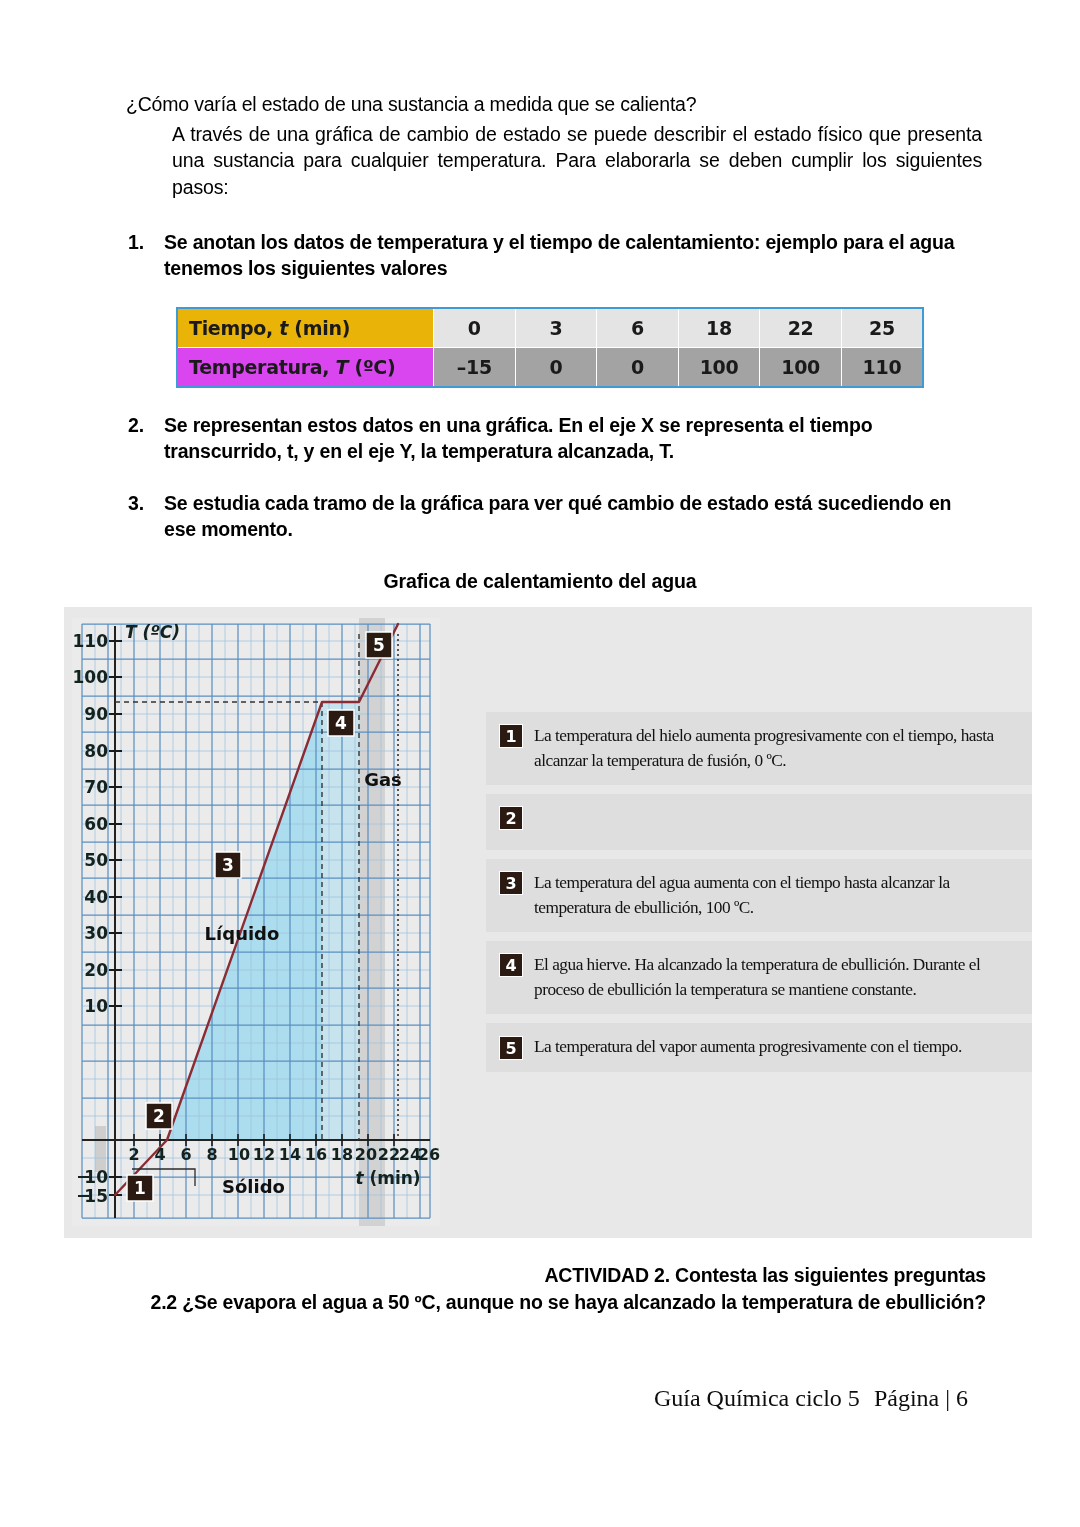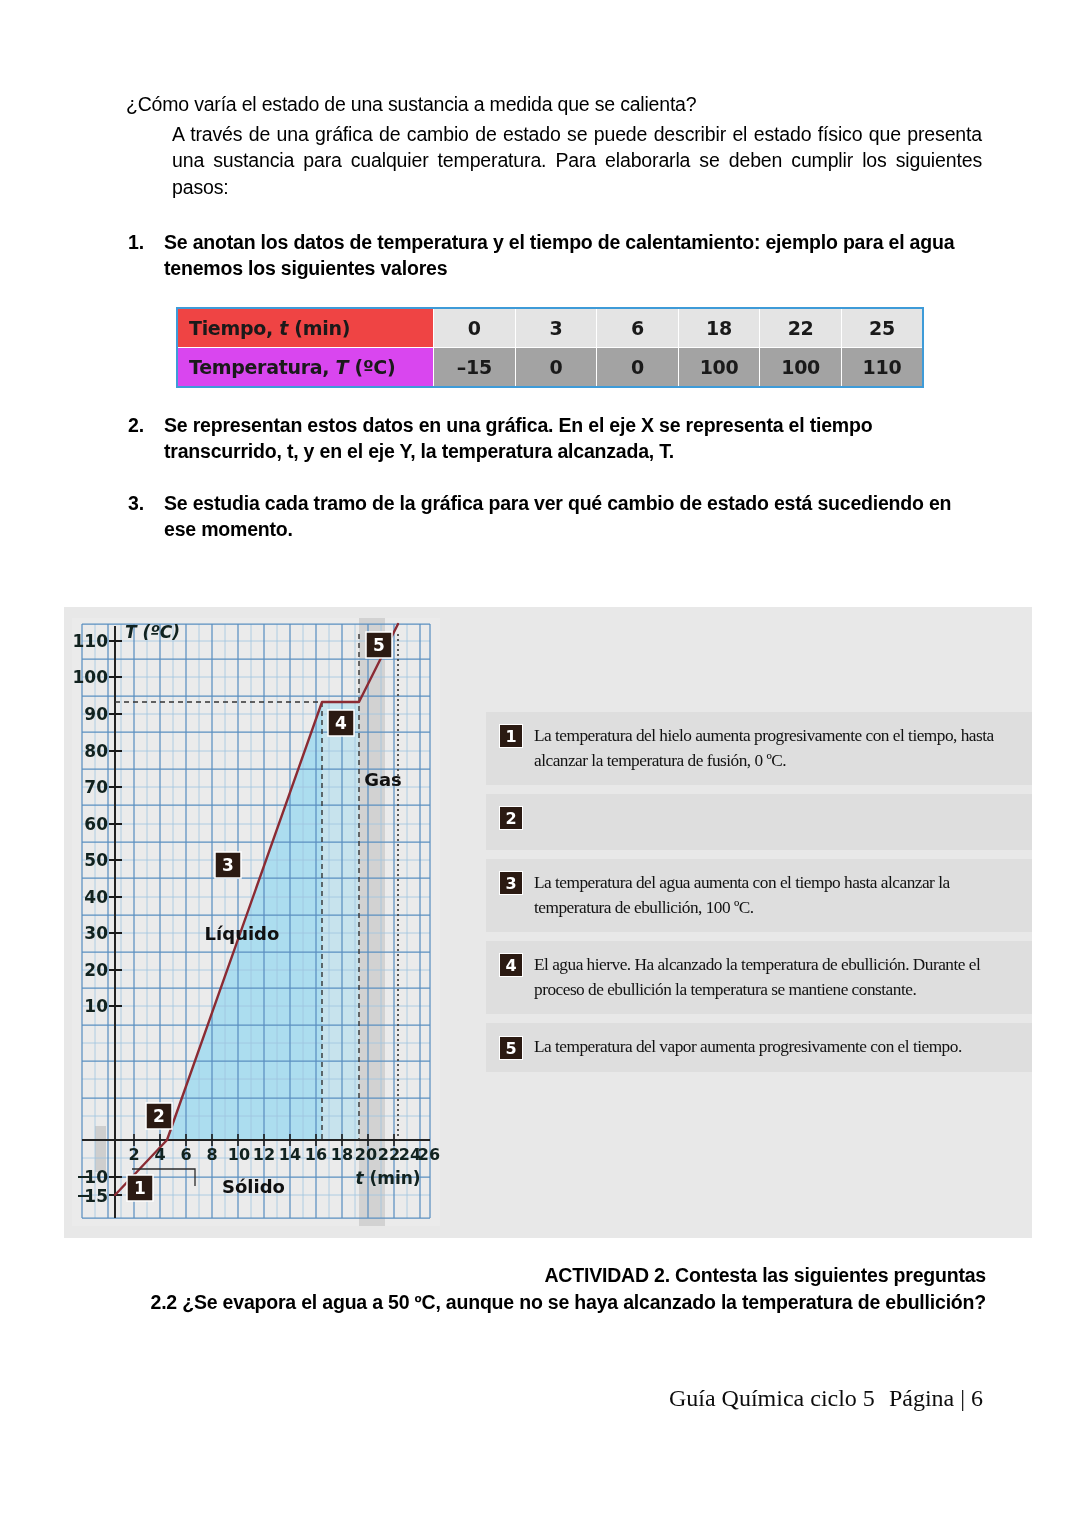--- a/index.html
+++ b/index.html
@@ -75,21 +75,21 @@
     border: 1px solid #ffffff;
     height: 36px;
     text-align: center;
     font-size: 19px;
     font-weight: bold;
     color: #1a1a1a;
     font-family: "DejaVu Sans", sans-serif;
     letter-spacing: -0.3px;
   }
   table.data td.rowhead {
-    background: #ef4444;
+    background: #eab308;
     text-align: left;
     padding-left: 11px;
     width: 243px;
   }
   table.data td.rowhead.alt {
     background: #d946ef;
   }
   table.data td.val {
     background: #e4e4e4;
   }
@@ -188,21 +188,21 @@
     font-size: 19.5px;
     font-weight: bold;
     line-height: 1.36;
     letter-spacing: -0.2px;
     text-align: right;
   }
 
   
   .footer {
     position: absolute;
-    right: 97px;
+    right: 112px;
     top: 1385px;
     font-family: "Liberation Serif", serif;
     font-size: 24px;
     color: #0d0d0d;
   }
   .footer .gap { display: inline-block; width: 14px; }
 </style>
 </head>
 <body>
 
@@ -255,20 +255,21 @@
     </div>
   </div>
 
   <div class="col" style="top:490px;">
     <div class="numitem">
       <span class="num">3.</span>
       <span>Se estudia cada tramo de la gráfica para ver qué cambio de estado está sucediendo en ese momento.</span>
     </div>
   </div>
 
+  <div class="chart-title">Grafica de calentamiento del agua</div>
 
   <div class="figure">
 
     <div class="chart">
       <svg class="grid" viewBox="0 0 368 608" preserveAspectRatio="none">
         <defs>
           <clipPath id="plotclip">
               <rect x="0" y="0" width="368" height="608"></rect>
             </clipPath>
         </defs>

